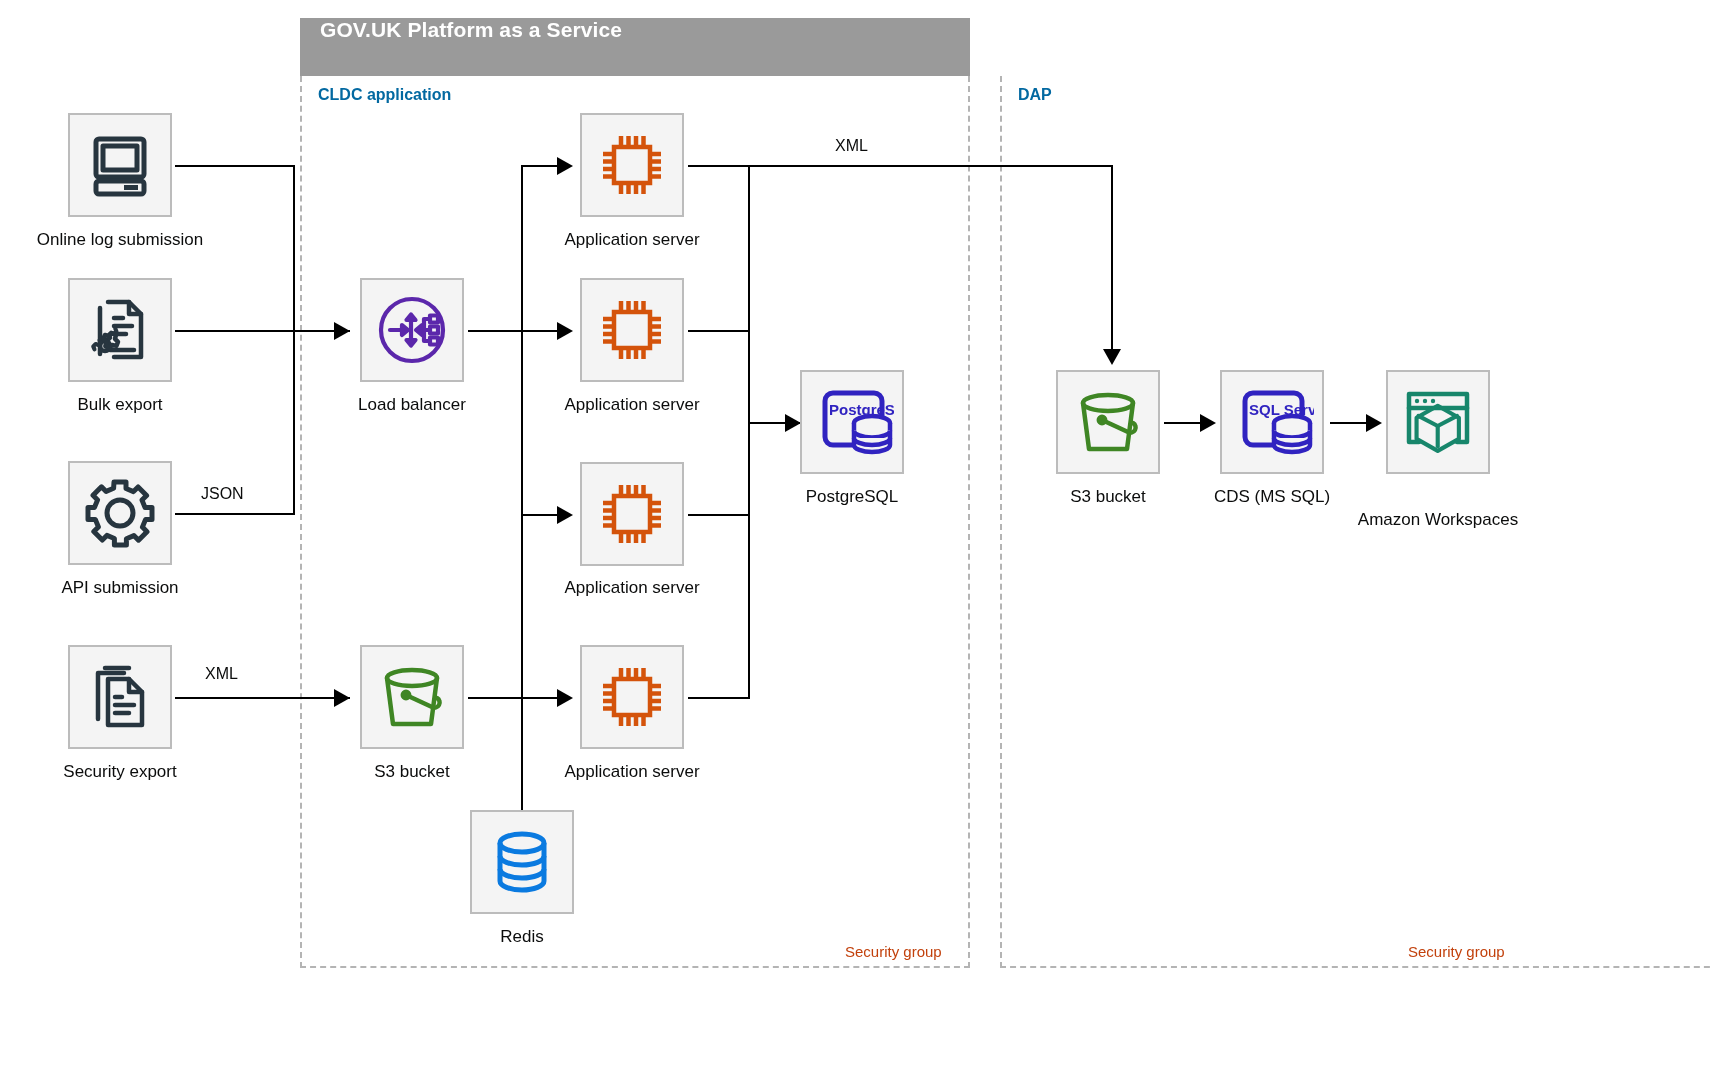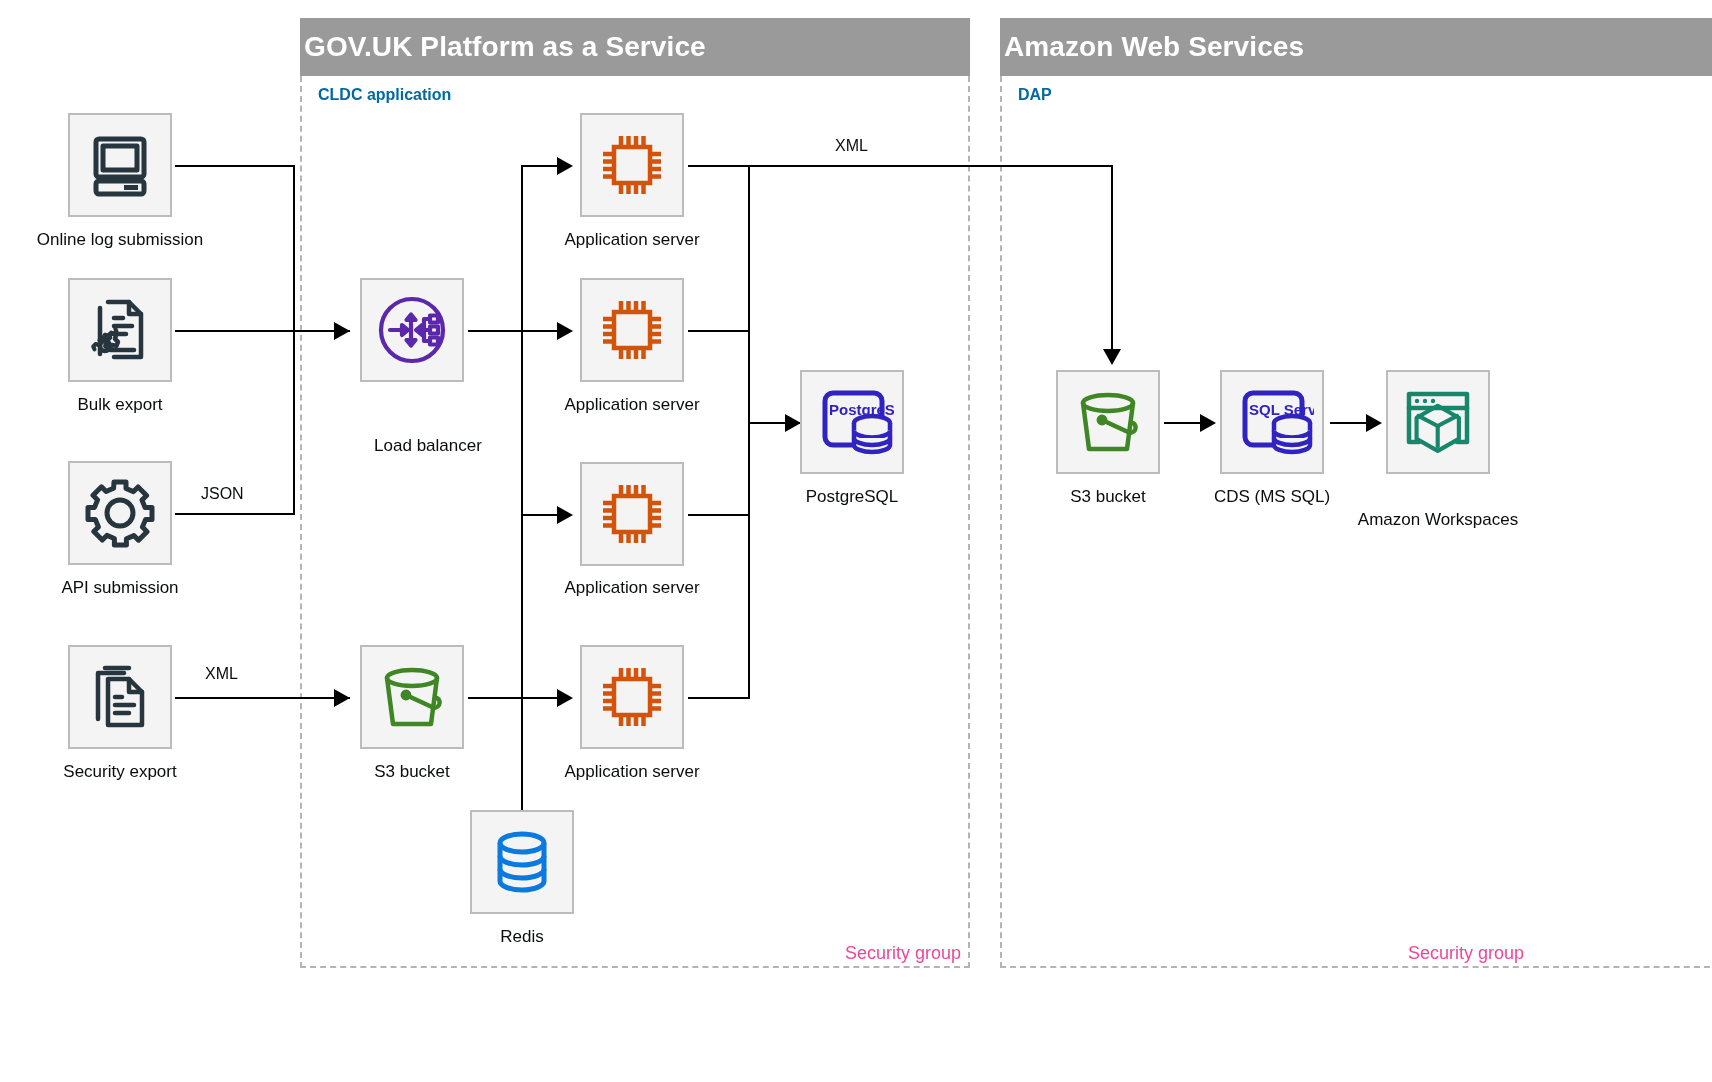--- a/index.html
+++ b/index.html
@@ -17,45 +17,44 @@
     height: 1082px;
     background: #ffffff;
     overflow: hidden;
   }
 
   
   .group-header {
     position: absolute;
     background: #9a9a9a;
     color: #ffffff;
-    font-size: 28px;
+    font-size: 21px;
     font-weight: bold;
     display: flex;
-    align-items: center;
-    padding-left: 4px;
+    padding-left: 20px;
     box-sizing: border-box;
     letter-spacing: 0.1px;
   }
   .security-box {
     position: absolute;
     border: 2px dashed #b4b4b4;
     border-top: none;
     box-sizing: border-box;
     background: transparent;
   }
   .inner-title {
     position: absolute;
     font-size: 16px;
     font-weight: bold;
     color: #0369a1;
   }
   .security-label {
     position: absolute;
-    font-size: 18px;
-    color: #ec4899;
+    font-size: 15px;
+    color: #c2410c;
     white-space: nowrap;
     text-align: right;
   }
 
   
   .node {
     position: absolute;
     width: 104px;
     height: 104px;
     background: #f4f4f4;
@@ -117,23 +116,20 @@
 
 <div id="canvas">
 
   <div class="group-header" style="left:300px; top:18px; width:670px; height:58px;">
     <span>GOV.UK Platform as a Service</span>
   </div>
   <div class="security-box" style="left:300px; top:76px; width:670px; height:892px;"></div>
   <div class="inner-title" style="left:318px; top:86px;">CLDC application</div>
   <div class="security-label" style="left:845px; top:943px;">Security group</div>
 
-  <div class="group-header" style="left:1000px; top:18px; width:712px; height:58px;">
-    <span>Amazon Web Services</span>
-  </div>
   <div class="security-box" style="left:1000px; top:76px; width:730px; height:892px; border-right:none;"></div>
   <div class="inner-title" style="left:1018px; top:86px;text-align:right;">DAP</div>
   <div class="security-label" style="left:1408px; top:943px;">Security group</div>
 
   <div class="wire h" style="left:175px; top:165px; width:120px;"></div>
   <div class="wire v" style="left:293px; top:165px; height:200px;"></div>
 
   <div class="wire h" style="left:175px; top:513px; width:120px;"></div>
   <div class="wire v" style="left:293px; top:330px; height:185px;"></div>
 
@@ -246,21 +242,21 @@
         <path d="M32.5 48 l4.5 5.5 4.5 -5.5 z" fill="#5b27ab"></path>
         <path d="M56 38 h-11"></path>
         <path d="M48 33 l-6 5 6 5 z" fill="#5b27ab"></path>
         <path d="M50 27 h6 M50 27 v11 h6 M56 49 h-6 v-11"></path>
         <rect x="56" y="23.5" width="8" height="7" fill="none"></rect>
         <rect x="56" y="34.5" width="8" height="7" fill="none"></rect>
         <rect x="56" y="45.5" width="8" height="7" fill="none"></rect>
       </svg>
     </span>
   </div>
-  <div class="node-label" style="left:428px; top:395px;margin-top:41px;">Load balancer</div>
+  <div class="node-label" style="left:412px; top:395px;">Load balancer</div>
 
   <div class="node" style="left:580px; top:113px;">
     <span>
       <svg width="74" height="74" viewBox="0 0 74 74" fill="none" stroke="#d4530b" stroke-width="4.5" stroke-linejoin="miter">
         <rect x="19" y="19" width="36" height="36"></rect>
         <path d="M26 19 V8 M33.5 19 V8 M41 19 V8 M48.5 19 V8"></path>
         <path d="M26 55 V66 M33.5 55 V66 M41 55 V66 M48.5 55 V66"></path>
         <path d="M19 26 H8 M19 33.5 H8 M19 41 H8 M19 48.5 H8"></path>
         <path d="M55 26 H66 M55 33.5 H66 M55 41 H66 M55 48.5 H66"></path>
       </svg>

